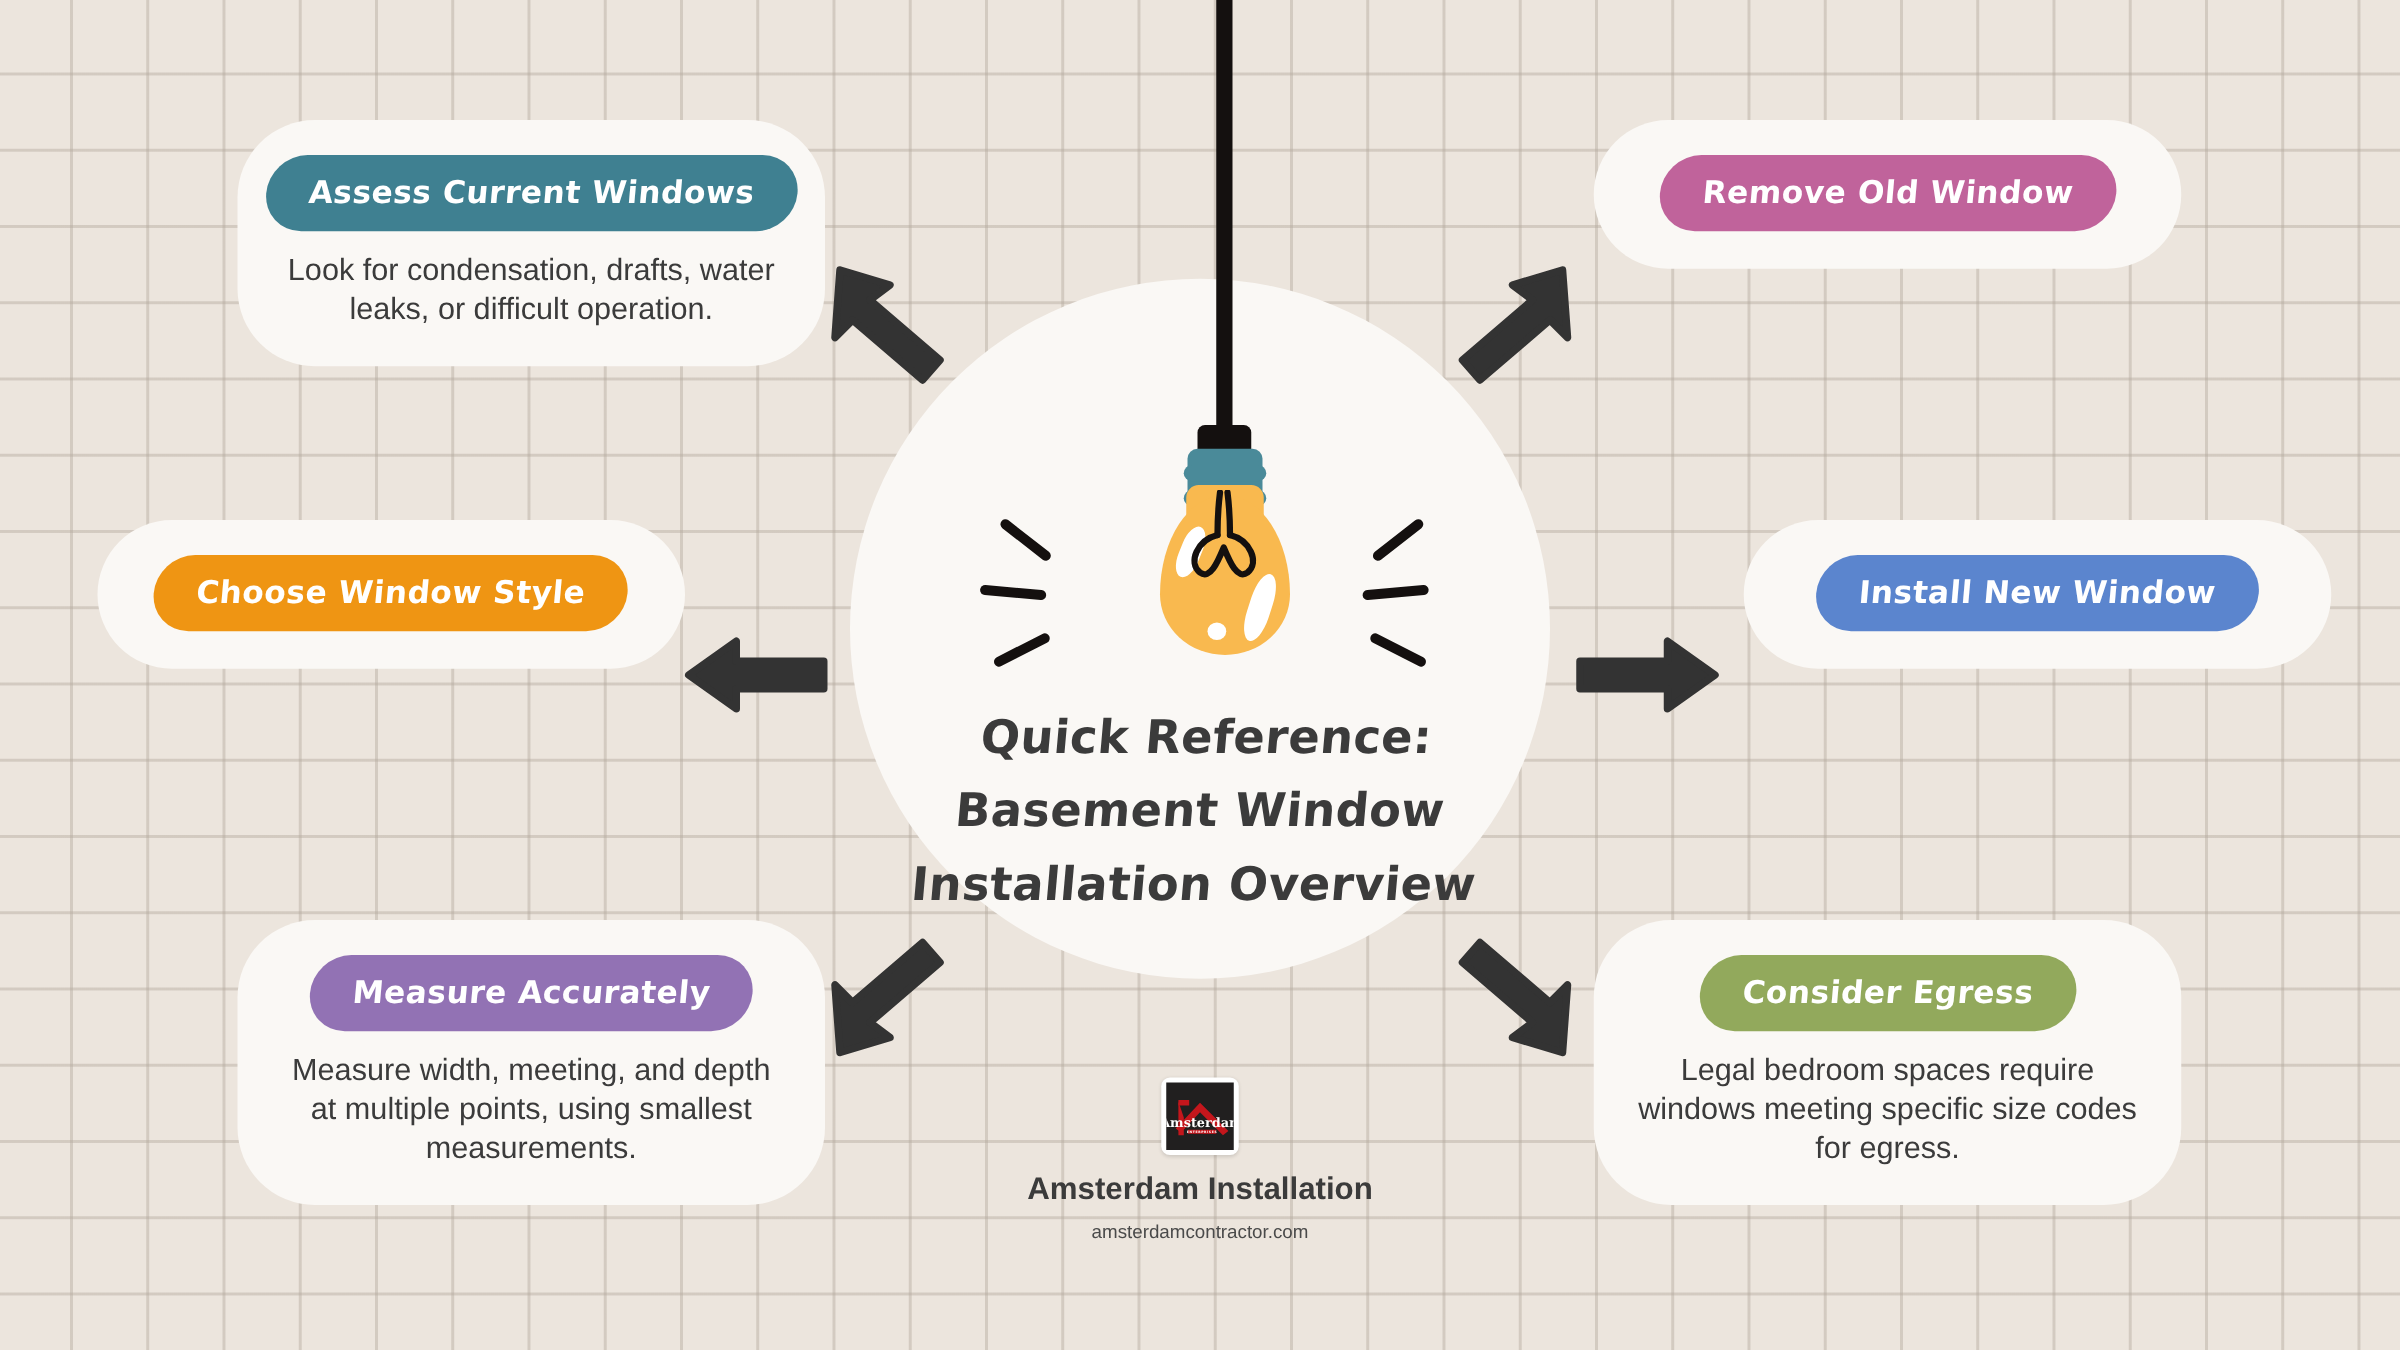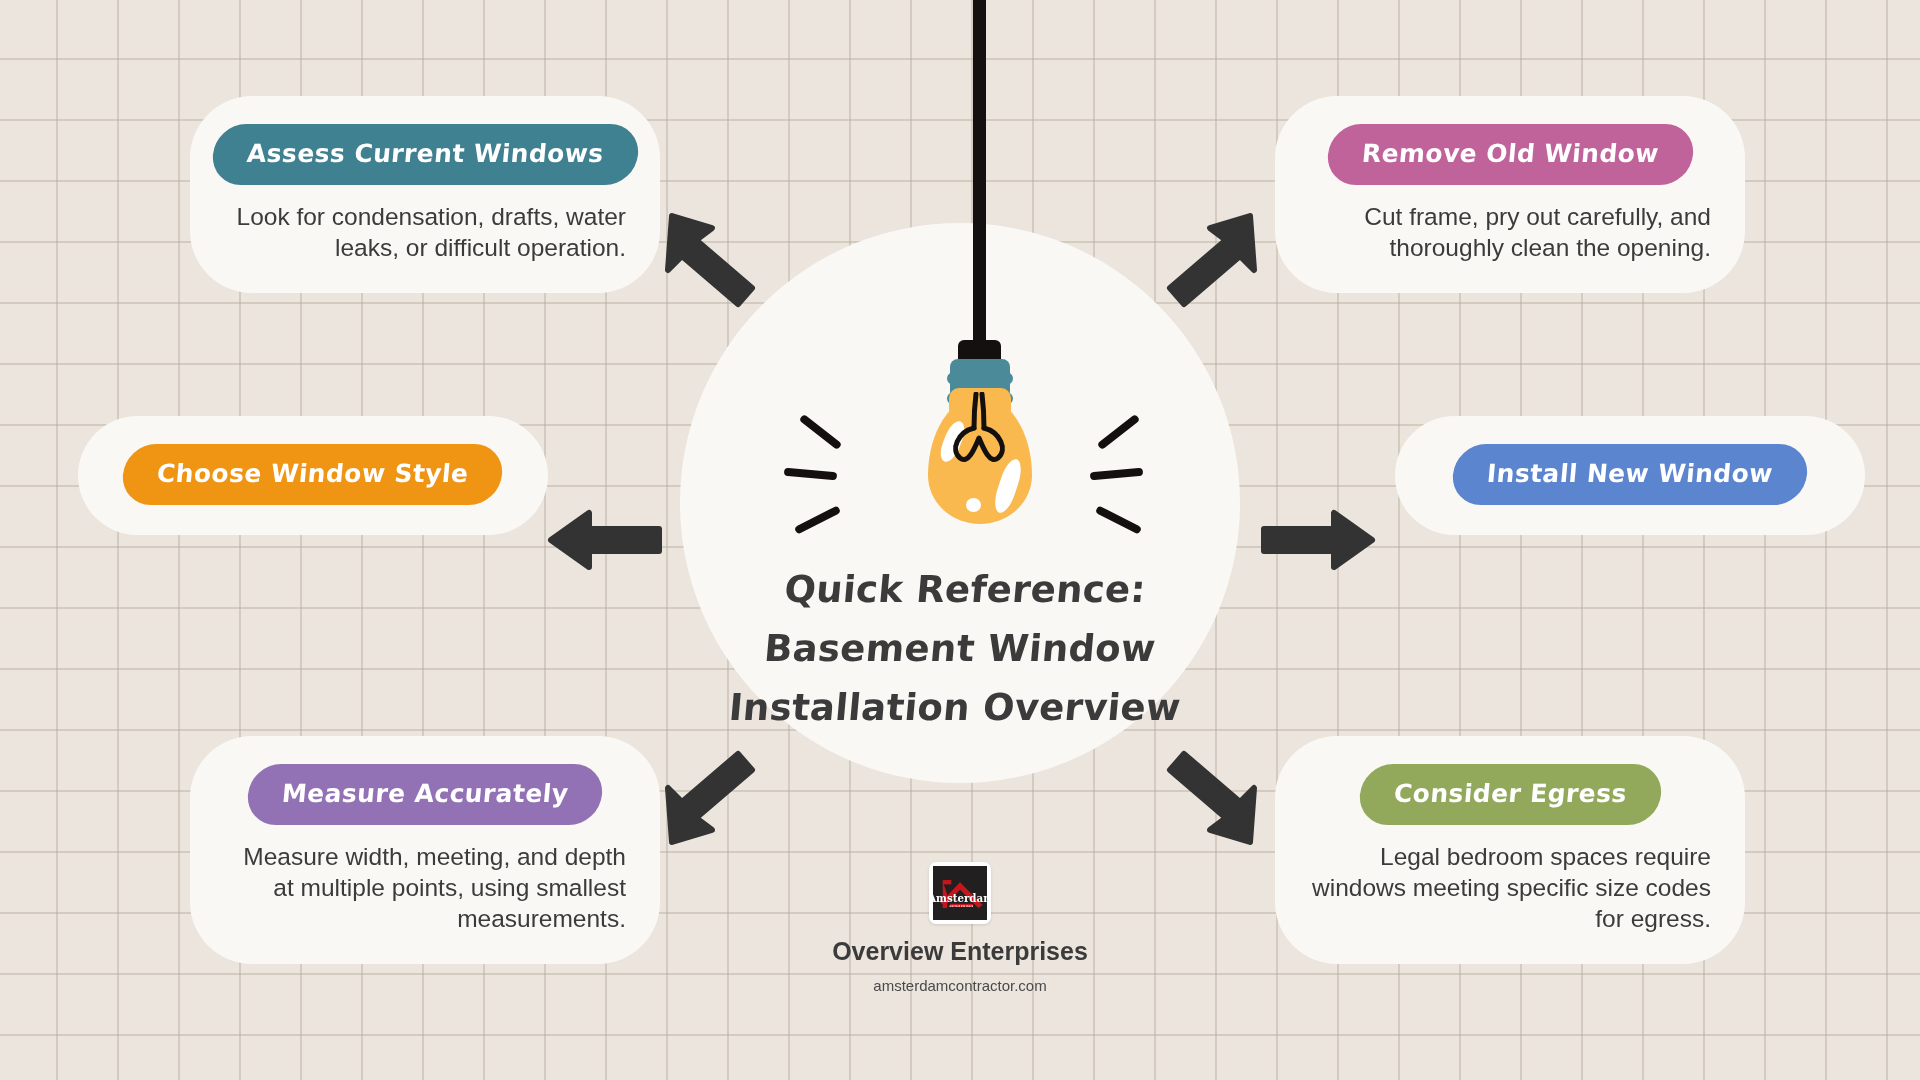--- a/index.html
+++ b/index.html
@@ -183,21 +183,21 @@
     text-align: center;
     white-space: nowrap;
     transform: skewX(-5deg);
   }
   .card-body {
     margin-top: 16px;
     color: #3b3b3b;
     font-family: "Liberation Sans", sans-serif;
     font-size: 24.5px;
     line-height: 31px;
-    text-align: right;
+    text-align: center;
   }
 
   #card-assess   { left: 190px;  top: 96px;  width: 470px; }
   #card-remove   { left: 1275px; top: 96px;  width: 470px; }
   #card-style    { left: 78px;   top: 416px; width: 470px; }
   #card-install  { left: 1395px; top: 416px; width: 470px; }
   #card-measure  { left: 190px;  top: 736px; width: 470px; }
   #card-egress   { left: 1275px; top: 736px; width: 470px; }
 
   
@@ -313,21 +313,20 @@
   <div>Installation Overview</div>
 </div>
 
 <div class="card" id="card-assess">
   <div class="pill" style="background-color: rgb(63, 128, 145);">Assess Current Windows</div>
   <div class="card-body">Look for condensation, drafts, water leaks, or difficult operation.</div>
 </div>
 
 <div class="card" id="card-remove">
   <div class="pill" style="background-color: rgb(192, 99, 155);">Remove Old Window</div>
-  <div class="card-body">Cut frame, pry out carefully, and thoroughly clean the opening.</div>
 </div>
 
 <div class="card" id="card-style">
   <div class="pill" style="background-color: rgb(239, 149, 19);">Choose Window Style</div>
 </div>
 
 <div class="card" id="card-install">
   <div class="pill" style="background-color: rgb(91, 133, 206);">Install New Window</div>
 </div>
 
@@ -347,15 +346,15 @@
       <svg viewBox="0 0 100 100" width="100%" height="100%">
         <path d="M18 28 L18 78 L26 78 L26 52 Z" fill="#c4161c"></path>
         <path d="M18 26 L34 26 L34 34 L18 34 Z" fill="#c4161c"></path>
         <path d="M50 30 L92 72 L84 78 L50 44 L22 74 L14 68 Z" fill="#c4161c"></path>
         <text x="52" y="66" font-family="DejaVu Serif, serif" font-size="19" font-weight="bold" fill="#ffffff" text-anchor="middle">Amsterdam</text>
         <rect x="32" y="70" width="42" height="6" fill="#c4161c"></rect>
         <text x="53" y="75.5" font-family="DejaVu Sans, sans-serif" font-size="4.5" font-weight="bold" fill="#ffffff" text-anchor="middle" letter-spacing="1">ENTERPRISES</text>
       </svg>
     </div>
   </div>
-  <div id="footer-name">Overview Enterprises</div>
+  <div id="footer-name">Amsterdam Installation</div>
   <div id="footer-url">amsterdamcontractor.com</div>
 </div>
 
 </body></html>

